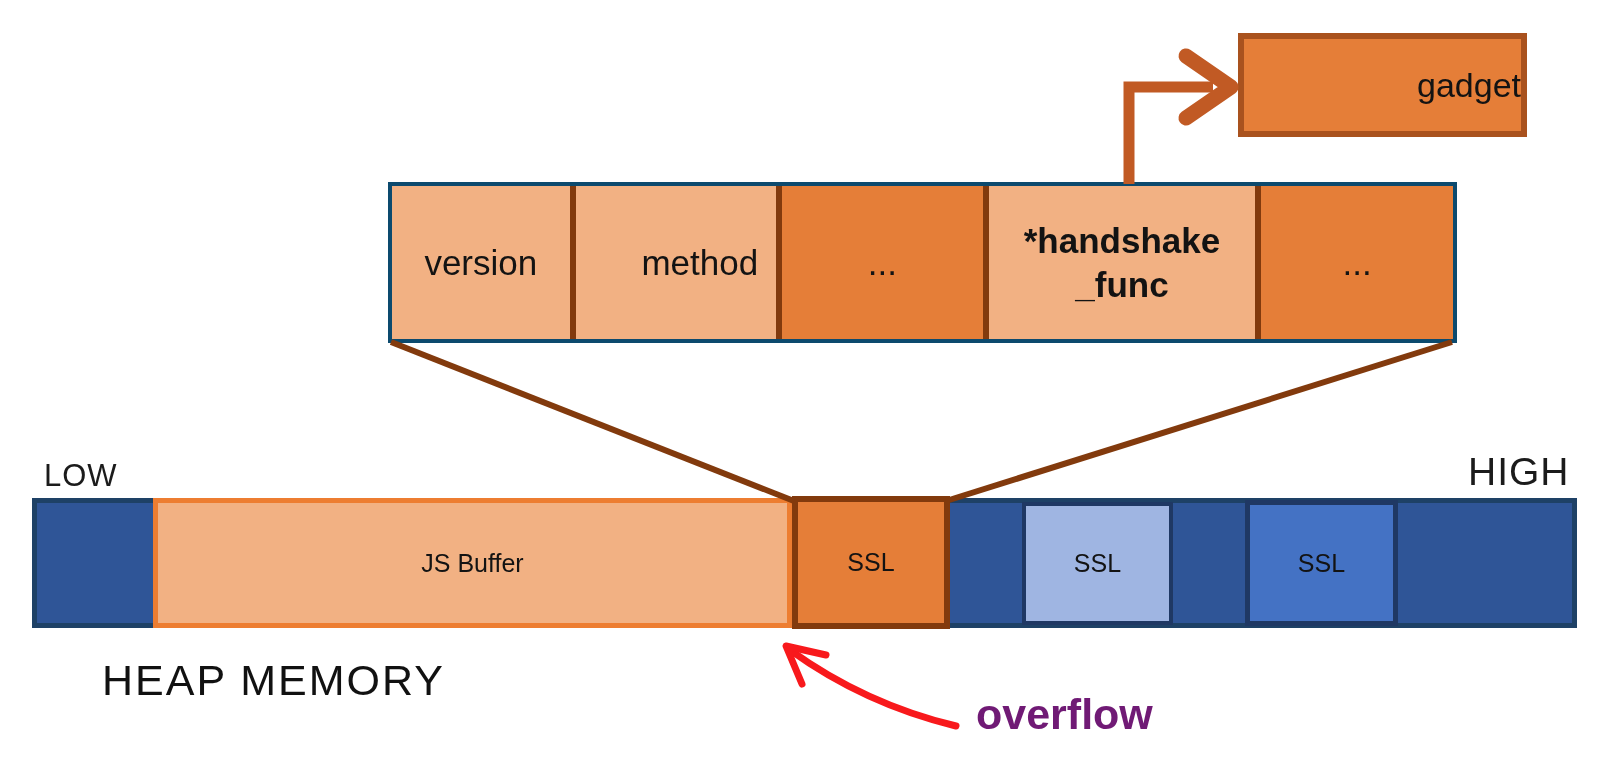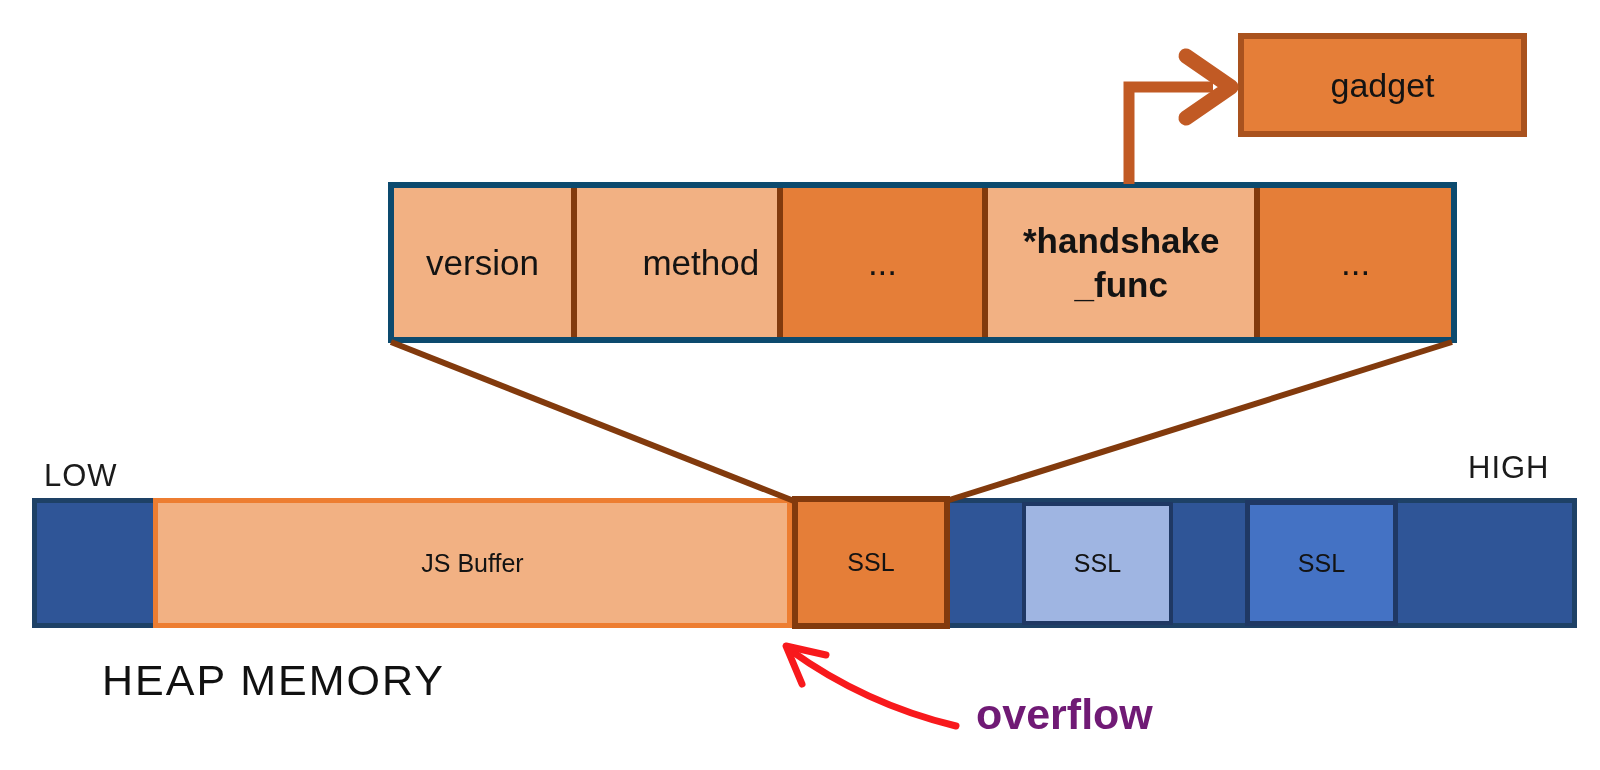--- a/index.html
+++ b/index.html
@@ -8,28 +8,28 @@
     position:relative; width:1600px; height:770px;
     background:#ffffff; overflow:hidden;
     font-family:"Liberation Sans", sans-serif;
     color:#1b1b1b;
   }
 
   
   .gadget-box {
     position:absolute; left:1238px; top:33px; width:289px; height:104px;
     background:#E57E38; border:6px solid #A9521E;
-    display:flex; align-items:center; justify-content:center;
+    display:flex; align-items:center; justify-content:flex-end;
     font-size:34px; color:#131313;
   }
 
   
   .struct-row {
     position:absolute; left:388px; top:182px; width:1069px; height:161px;
-    border:6px solid #0c4a6e; display:flex;
+    border:4px solid #0c4a6e; display:flex;
   }
   .cell {
     display:flex; align-items:center; justify-content:center;
     font-size:35px; color:#131313; text-align:center;
     white-space:pre-line; line-height:1.25;
   }
   .cell + .cell { border-left:6px solid #823A0D; }
   .tone-light { background:#F2B183; }
   .tone-dark  { background:#E57E38; }
   .w0 { width:16.74%; } .w1 { width:19.46%;padding-left:48px; } .w2 { width:19.46%; }
@@ -56,21 +56,21 @@
     left:1022px; top:502px; width:151px; height:123px;
     background:#9FB5E2; border:4px solid #1F3864;
   }
   .seg-ssl-medium {
     left:1245px; top:500px; width:153px; height:126px;
     background:#4472C4; border:5px solid #1F3864;
   }
 
   
   .low-label  { position:absolute; left:44px;  top:450px; font-size:31px; letter-spacing:1px;margin-top:8px; }
-  .high-label { position:absolute; left:1468px; top:450px; font-size:31px; letter-spacing:1px; }
+  .high-label { position:absolute; left:1468px; top:450px; font-size:39px; letter-spacing:1px; }
   .heap-title { position:absolute; left:102px; top:656px; font-size:43px; letter-spacing:2px; color:#111; }
   .overflow-label {
     position:absolute; left:976px; top:690px; font-size:43px; font-weight:700;
     color:#701a75; font-family:cursive, sans-serif;
   }
 
   
   .overlay {
     position:absolute; left:0; top:0; width:1600px; height:770px;
     z-index:3; pointer-events:none;

